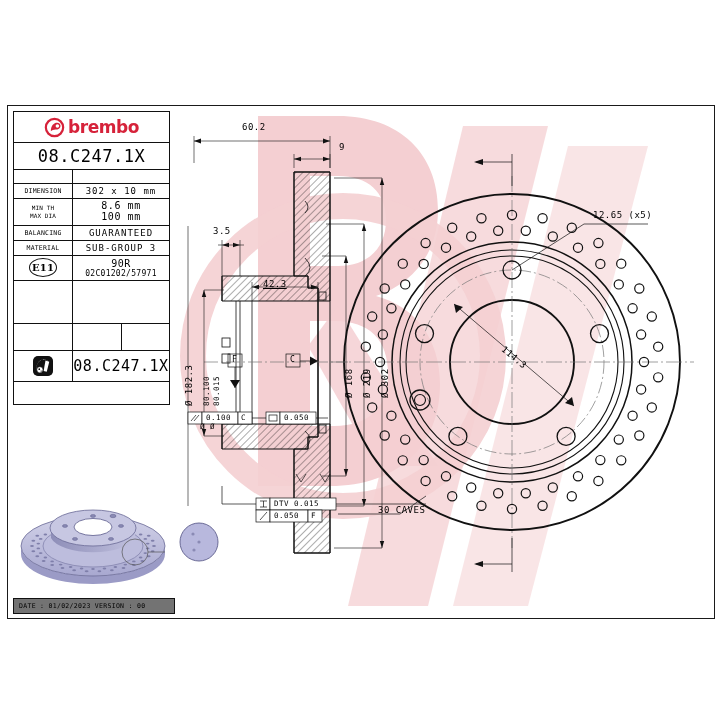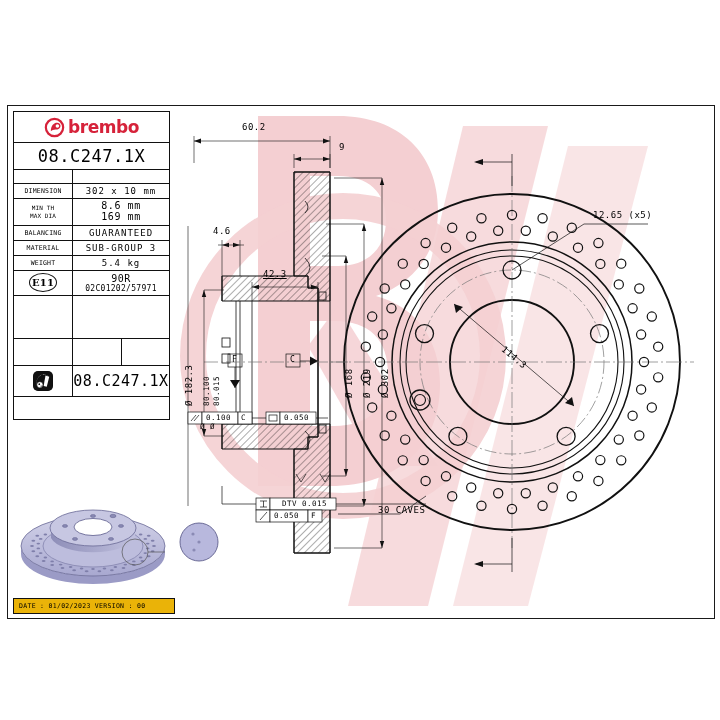--- a/index.html
+++ b/index.html
@@ -69,21 +69,21 @@
   .discicon{width:20px;height:20px;background:#111;border-radius:5px;
             position:relative;overflow:hidden;}
 
   
   #renderpanel{position:absolute;left:5px;top:388px;width:155px;height:100px;
                z-index:3;}
   #detailcircle{position:absolute;left:170px;top:415px;z-index:3;}
 
   
   #datebar{position:absolute;left:5px;top:492px;width:155px;height:14px;
-           border:1.1px solid #111;background:#eab308;z-index:3;
+           border:1.1px solid #111;background:#737373;z-index:3;
            display:flex;align-items:center;padding-left:5px;
            font-size:6.5px;letter-spacing:.3px;color:#000;}
 
   .txt{position:absolute;font-size:9px;color:#000;white-space:nowrap;
        font-family:"DejaVu Sans Mono","Liberation Mono",monospace;
        letter-spacing:.5px;z-index:4;}
   .txt.small{font-size:7.5px;}
 </style>
 </head>
 <body>
@@ -370,40 +370,40 @@
         <path d="M466 56 l9 -3 v6 z"></path>
         <path d="M466 458 l9 -3 v6 z"></path>
         <path d="M446 198 l2 9 l7 -6 z"></path>
         <path d="M566 300 l-2 -9 l-7 6 z"></path>
       </g>
     </svg>
 
     <div class="layer" style="z-index:5;pointer-events:none;">
       <div class="txt" style="left:234px;top:16px;">60.2</div>
       <div class="txt" style="left:331px;top:36px;">9</div>
-      <div class="txt" style="left:205px;top:120px;">4.6</div>
-      <div class="txt" style="left:255px;top:163px;text-decoration:underline;">42.3</div>
+      <div class="txt" style="left:205px;top:120px;">3.5</div>
+      <div class="txt" style="left:255px;top:173px;text-decoration:underline;">42.3</div>
 
       <div class="txt" style="left:176px;top:300px;transform:rotate(-90deg);transform-origin:0 0;">Ø 182.3</div>
       <div class="txt small" style="left:194px;top:300px;transform:rotate(-90deg);transform-origin:0 0;">80.100</div>
       <div class="txt small" style="left:204px;top:300px;transform:rotate(-90deg);transform-origin:0 0;">80.015</div>
       <div class="txt small" style="left:192px;top:316px;">Ø</div>
       <div class="txt small" style="left:202px;top:316px;">Ø</div>
 
       <div class="txt" style="left:336px;top:292px;transform:rotate(-90deg);transform-origin:0 0;">Ø 168</div>
       <div class="txt" style="left:354px;top:292px;transform:rotate(-90deg);transform-origin:0 0;">Ø 219</div>
       <div class="txt" style="left:372px;top:292px;transform:rotate(-90deg);transform-origin:0 0;">Ø 302</div>
 
       <div class="txt small" style="left:224px;top:249px;font-size:8px;">F</div>
       <div class="txt small" style="left:282px;top:249px;font-size:8px;">C</div>
 
       <div class="txt small" style="left:198px;top:307px;">0.100</div>
       <div class="txt small" style="left:233px;top:307px;">C</div>
       <div class="txt small" style="left:276px;top:307px;">0.050</div>
-      <div class="txt small" style="left:266px;top:393px;margin-left:8px;">DTV 0.015</div>
+      <div class="txt small" style="left:266px;top:393px;">DTV 0.015</div>
       <div class="txt small" style="left:266px;top:405px;">0.050</div>
       <div class="txt small" style="left:303px;top:405px;">F</div>
 
       <div class="txt" style="left:585px;top:104px;">12.65 (x5)</div>
       <div class="txt" style="left:334px;top:399px;margin-left:36px;">30 CAVES</div>
       <div class="txt" style="left:498px;top:238px;transform:rotate(40deg);transform-origin:0 0;">114.3</div>
     </div>
 
     <div id="infotable">
 
@@ -439,39 +439,35 @@
       </div>
 
       <div class="trow">
         <div class="tc-l small-lbl" style="flex-direction:column;">
           <div>MIN TH</div>
           <div>MAX DIA</div>
         </div>
         <div class="tc-r two-line">
           <div><span>8.6</span>
                <span class="unit">mm</span></div>
-          <div><span>169</span>
+          <div><span>100</span>
                <span class="unit">mm</span></div>
         </div>
       </div>
 
       <div class="trow">
         <div class="tc-l">BALANCING</div>
         <div class="tc-r">GUARANTEED</div>
       </div>
 
       <div class="trow">
         <div class="tc-l">MATERIAL</div>
         <div class="tc-r">SUB-GROUP 3</div>
       </div>
 
-      <div class="trow">
-        <div class="tc-l">WEIGHT</div>
-        <div class="tc-r">5.4 kg</div>
-      </div>
 
       <div class="trow">
         <div class="tc-l e11wrap">
           <div class="e11">E11</div>
         </div>
         <div class="tc-r">
           <div class="homo">
             <span>90R</span>
             <span>02C01202/57971</span>
           </div>

